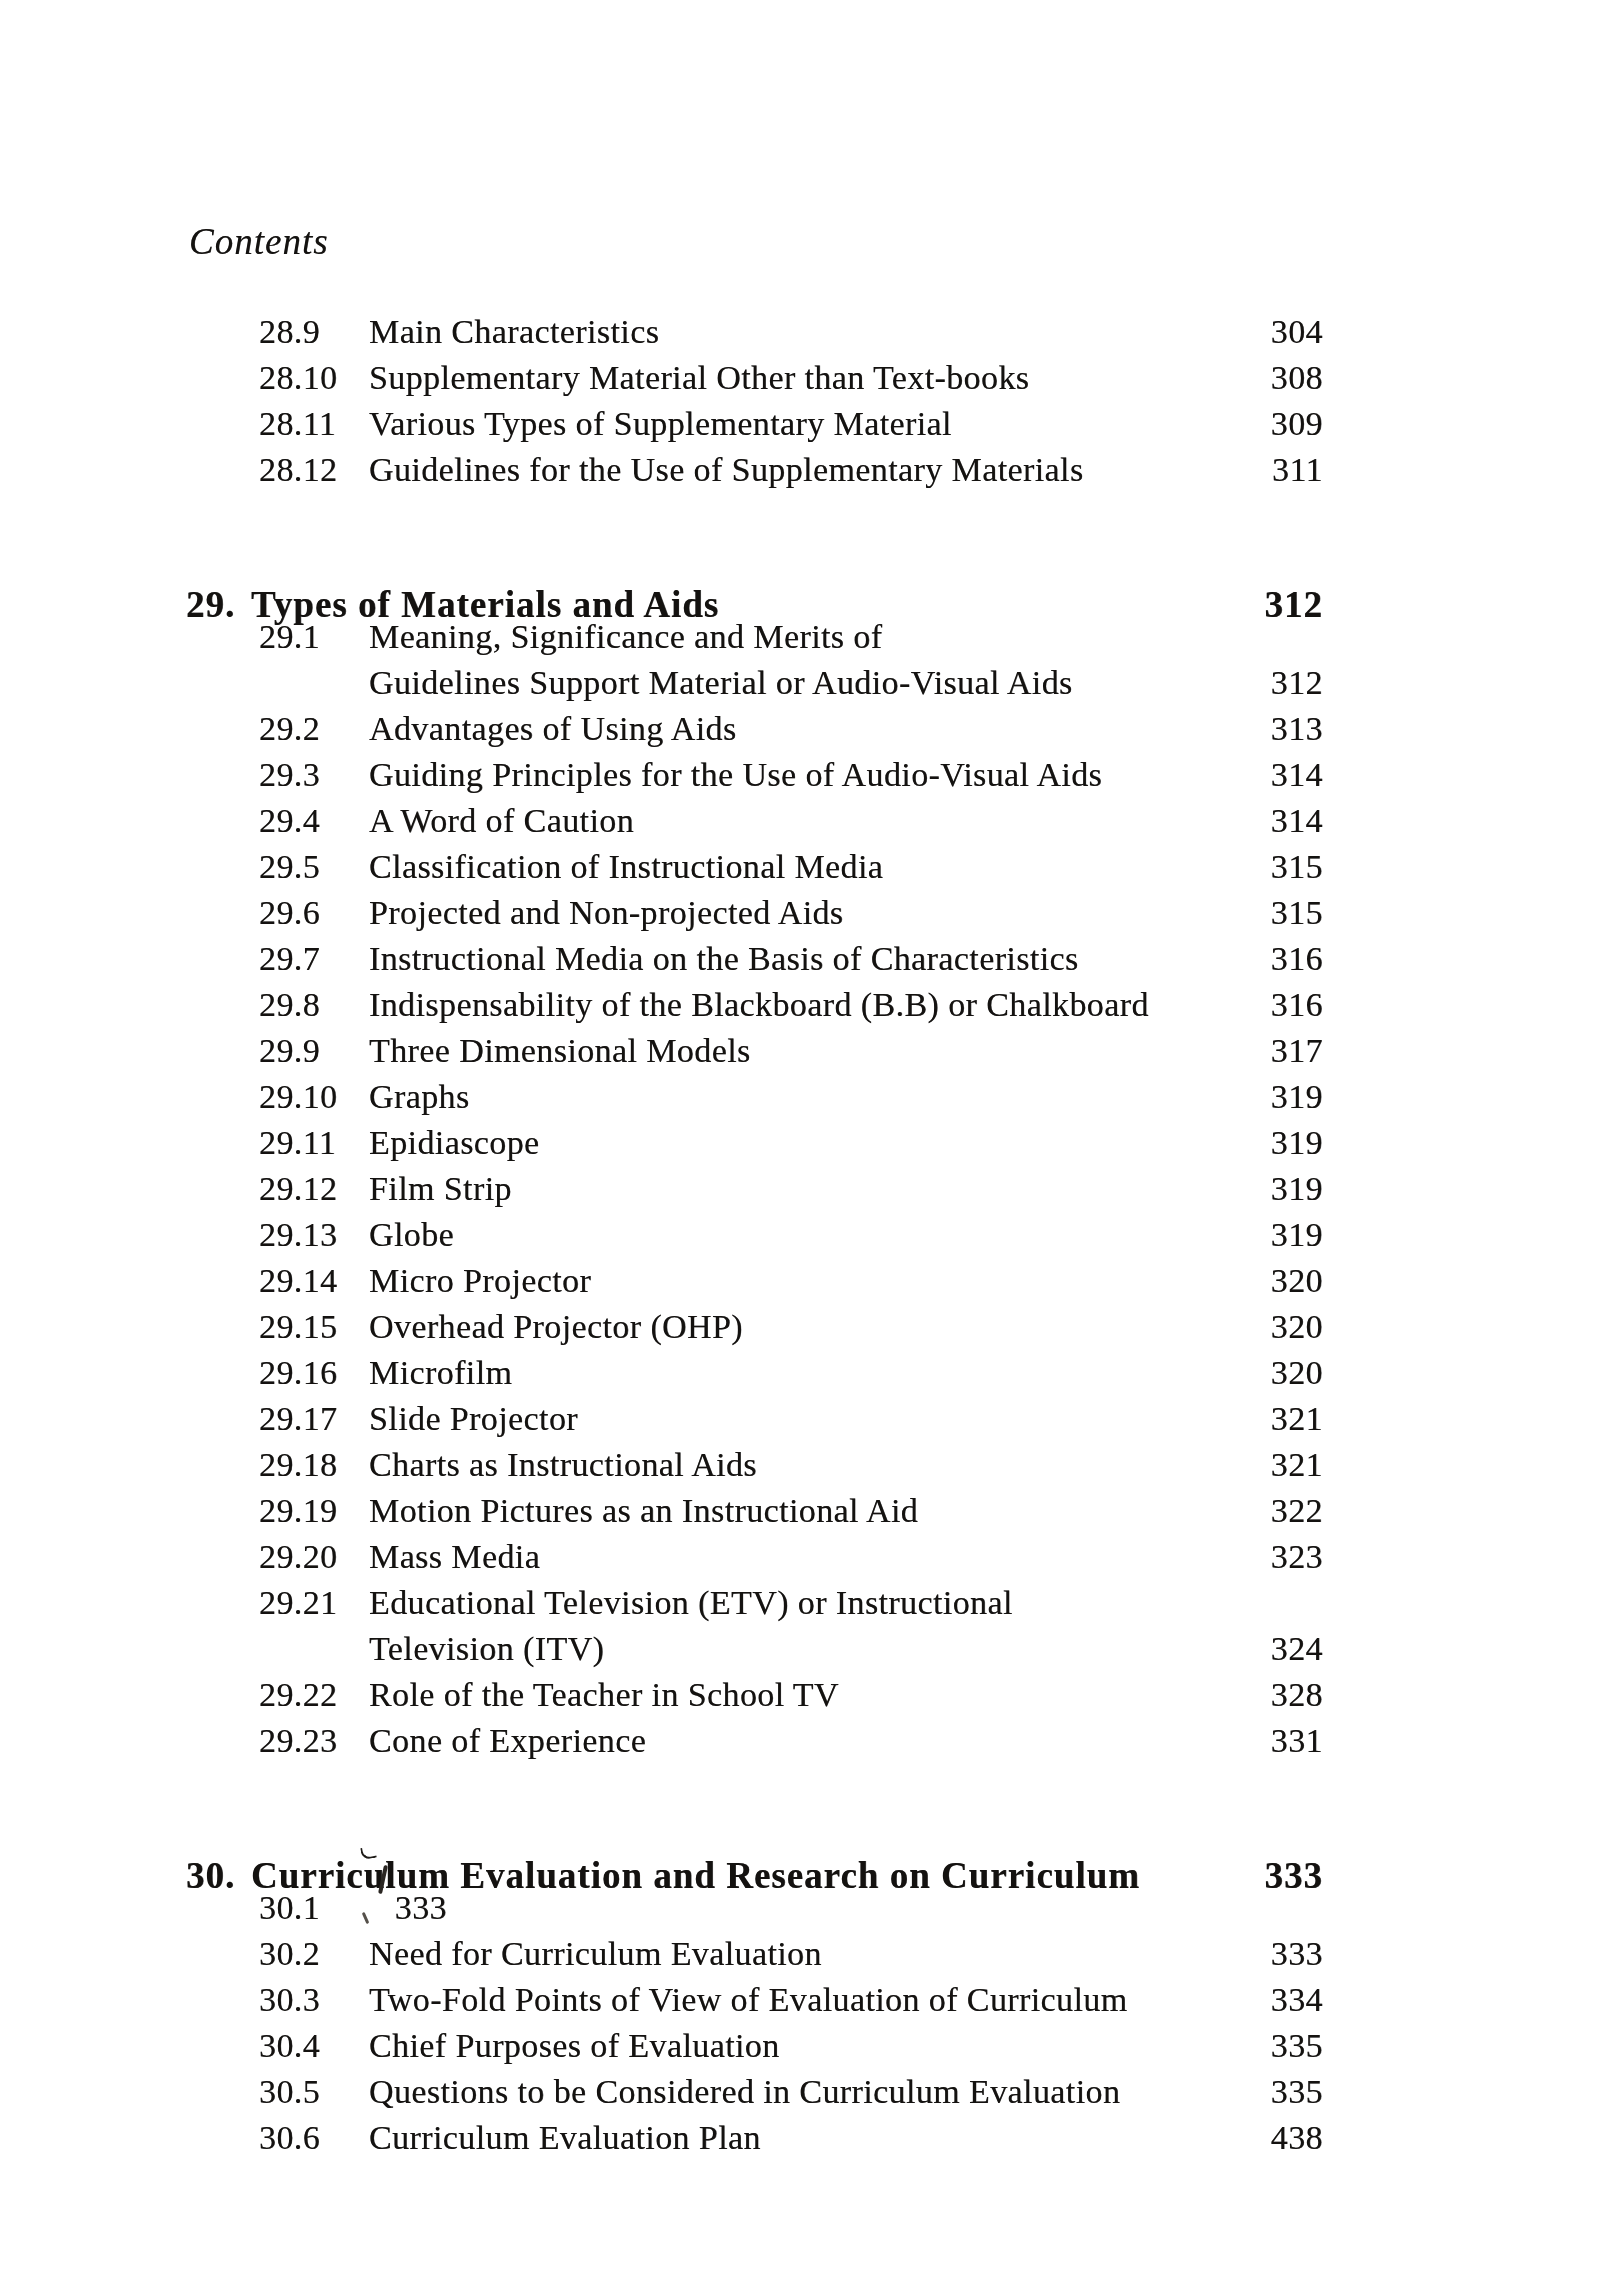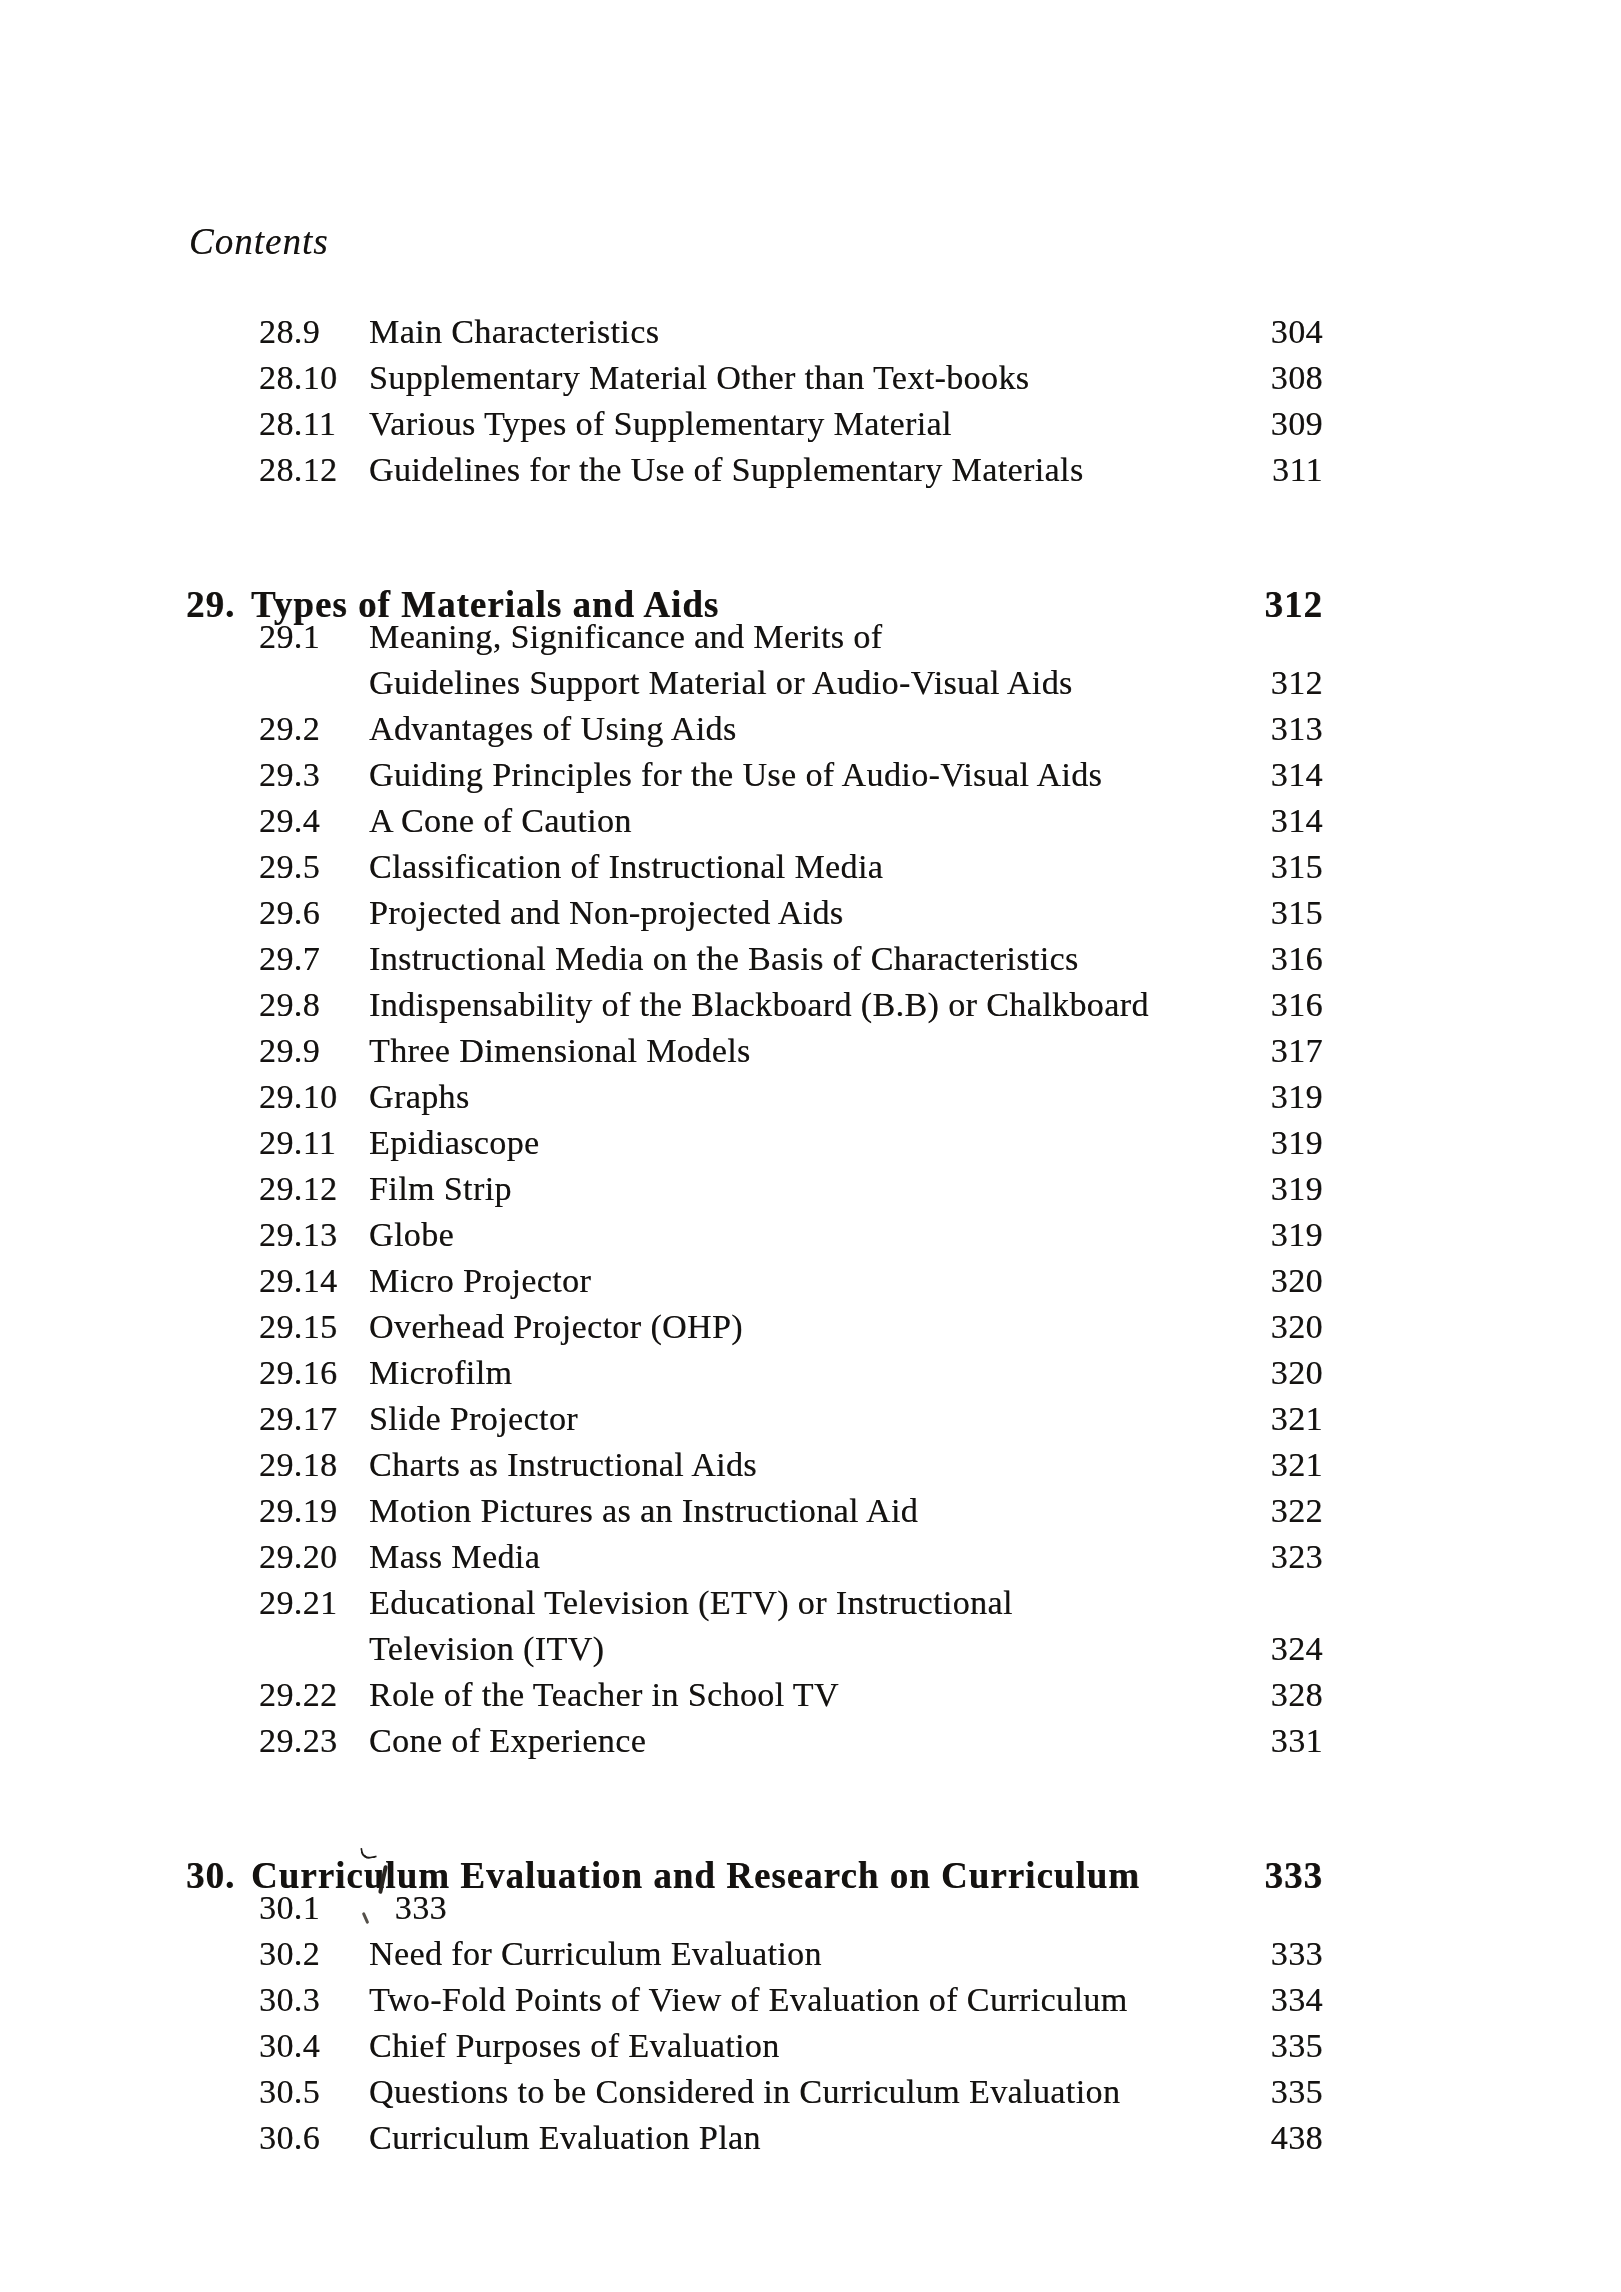--- a/index.html
+++ b/index.html
@@ -153,21 +153,21 @@
   </div>
 
   <div class="entry-line">
     <span class="num">29.3</span>
     <span class="title">Guiding Principles for the Use of Audio-Visual Aids</span>
     <span class="pg">314</span>
   </div>
 
   <div class="entry-line">
     <span class="num">29.4</span>
-    <span class="title">A Cone of Caution</span>
+    <span class="title">A Word of Caution</span>
     <span class="pg">314</span>
   </div>
 
   <div class="entry-line">
     <span class="num">29.5</span>
     <span class="title">Classification of Instructional Media</span>
     <span class="pg">315</span>
   </div>
 
   <div class="entry-line">

